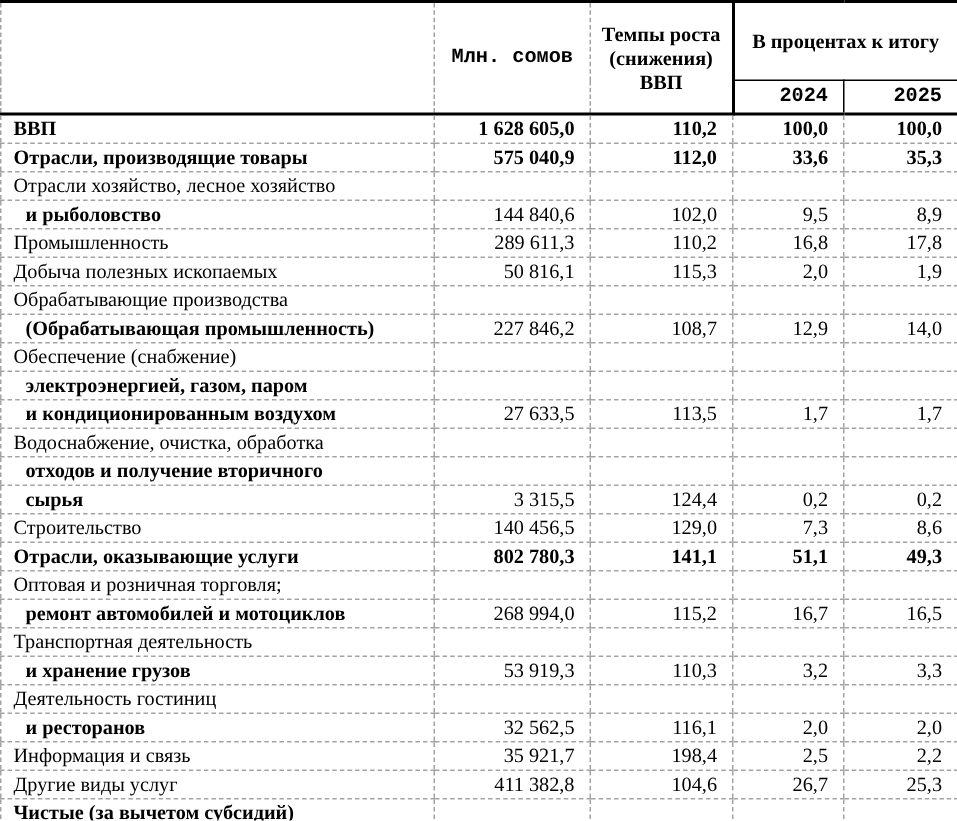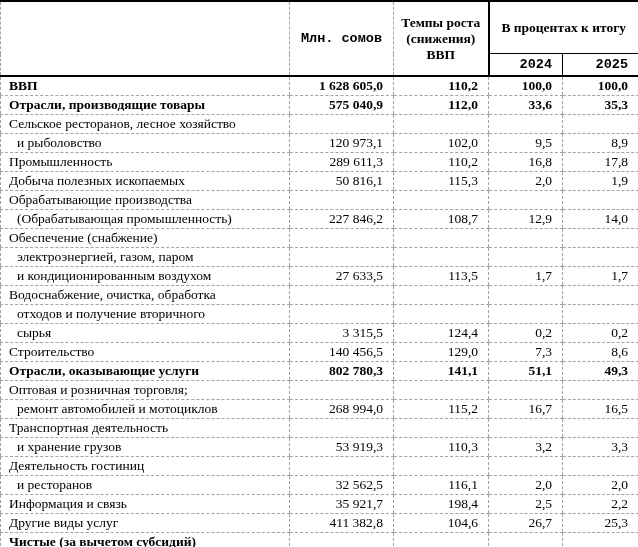--- a/index.html
+++ b/index.html
@@ -76,20 +76,21 @@
     white-space: nowrap;
   }
   tbody td + td {
     border-left: 1px dashed #a3a3a3;
   }
   td.label {
     padding-left: 8px;
   }
   td.label.indent {
     padding-left: 16px;
+    font-weight: bold;
   }
   td.num {
     text-align: right;
     padding-right: 10px;
   }
   tr.bold td {
     font-weight: bold;
   }
 </style>
 </head>
@@ -127,29 +128,29 @@
           <td class="num">100,0</td>
         </tr>
         <tr class="bold">
           <td class="label">Отрасли, производящие товары</td>
           <td class="num">575 040,9</td>
           <td class="num">112,0</td>
           <td class="num">33,6</td>
           <td class="num">35,3</td>
         </tr>
         <tr>
-          <td class="label">Сельское ресторанов, лесное хозяйство</td>
+          <td class="label">Отрасли хозяйство, лесное хозяйство</td>
           <td class="num"></td>
           <td class="num"></td>
           <td class="num"></td>
           <td class="num"></td>
         </tr>
         <tr>
           <td class="label indent">и рыболовство</td>
-          <td class="num">120 973,1</td>
+          <td class="num">144 840,6</td>
           <td class="num">102,0</td>
           <td class="num">9,5</td>
           <td class="num">8,9</td>
         </tr>
         <tr>
           <td class="label">Промышленность</td>
           <td class="num">289 611,3</td>
           <td class="num">110,2</td>
           <td class="num">16,8</td>
           <td class="num">17,8</td>

